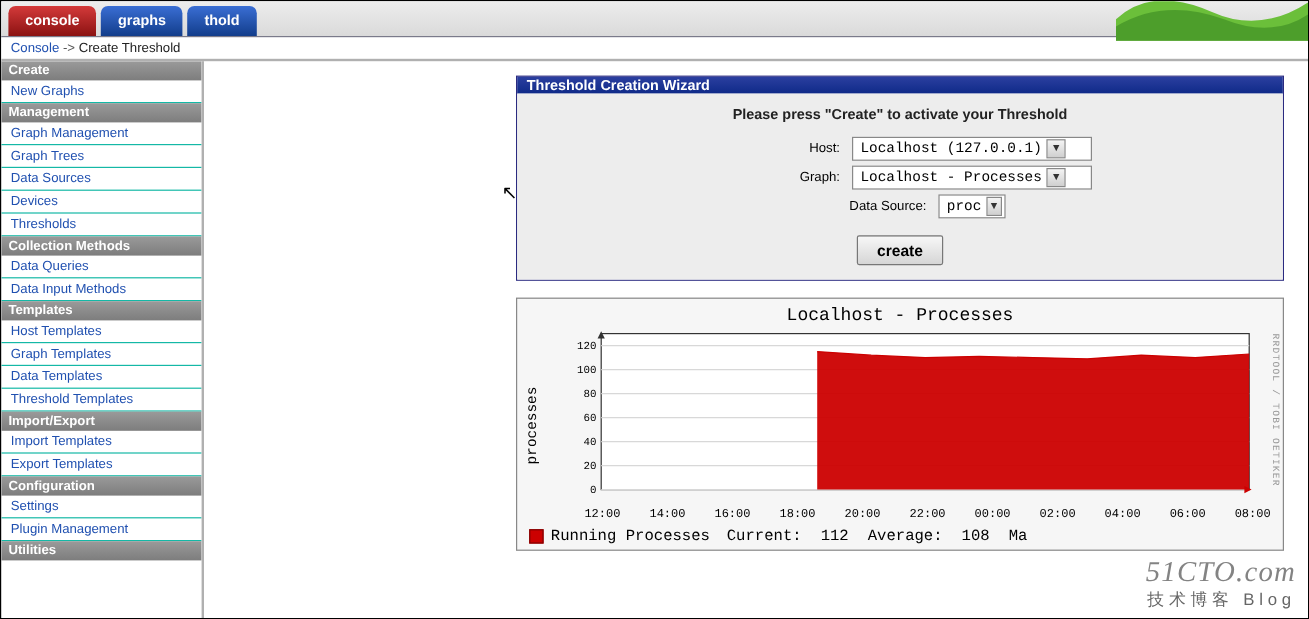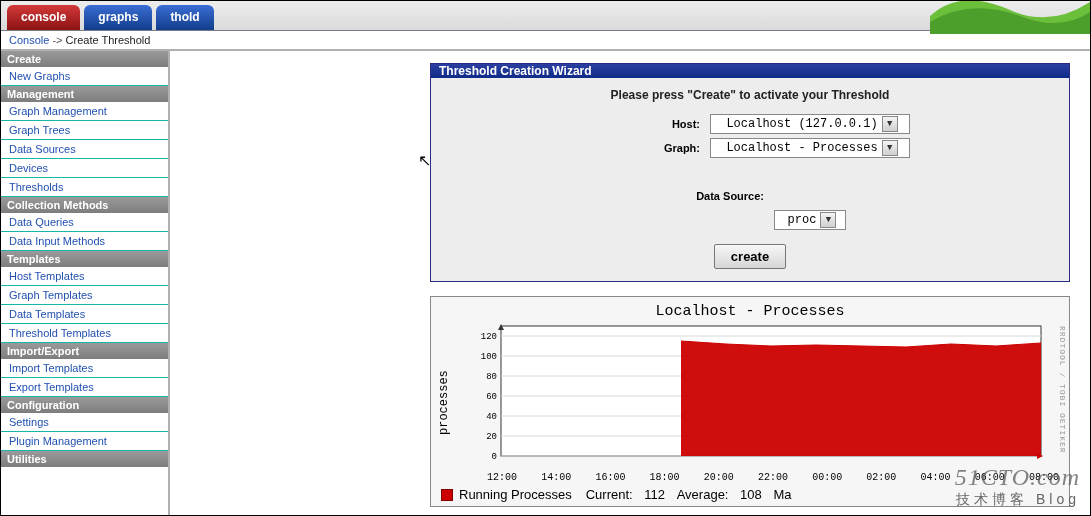--- a/index.html
+++ b/index.html
@@ -90,27 +90,26 @@
     padding: 0 8px;
     font-size: 12px;
   }
   .panel-body {
     background: #EDEDED;
     padding: 10px 12px 12px 12px;
     text-align: center;
   }
   .panel-body .prompt { font-weight: bold; font-size: 12px; color:#222; margin-bottom: 12px; }
   .form-row { display: flex; justify-content: center; align-items: center; margin: 4px 0; }
-  .form-row label { width: 110px; text-align: right; font-weight: bold; font-size: 11px; margin-right: 10px; }
+  .form-row label { width: 110px; text-align: right; font-weight: normal; font-size: 11px; margin-right: 10px; }
   .select {
     display: inline-flex; align-items: center;
     background: #fff; border: 1px solid #888; height: 20px;
     font-family: "Courier New", monospace; font-size: 12px;
     padding: 0 2px 0 6px;
-    justify-content: center;
   }
   .select .dd {
     width: 16px; height: 16px; margin-left: 4px;
     background: linear-gradient(#f4f4f4,#cfcfcf);
     border: 1px solid #888; display:flex; align-items:center; justify-content:center;
     font-size: 9px; color:#333;
   }
   .create-btn {
     margin-top: 10px;
     display: inline-block;
@@ -129,21 +128,21 @@
     border: 1px solid #888;
     background: #f6f6f6;
     padding: 6px 6px 4px 6px;
   }
   .chart-title { text-align: center; font-family: "Courier New", monospace; font-size: 15px; margin-bottom: 2px; }
   .chart-inner { display:flex; }
   .ylab { writing-mode: vertical-rl; transform: rotate(180deg); font-family: "Courier New", monospace; font-size: 12px; text-align:center; }
   .plot-wrap { flex:1; position: relative; }
   svg.plot { width: 100%; height: 150px; display:block; }
   .xticks { display:flex; justify-content:space-between; font-family:"Courier New",monospace; font-size:10px; padding: 0 4px 0 36px; }
-  .legend { font-family:Liberation Sans, sans-serif; font-size:13px; display:flex; align-items:center; gap:6px; padding-top:4px; padding-left: 4px;}
+  .legend { font-family:Liberation Mono, monospace; font-size:13px; display:flex; align-items:center; gap:6px; padding-top:4px; padding-left: 4px;}
   .lg-sq { width:12px; height:12px; background:#cc0000; border:1px solid #800000; }
   .legend .stats span { margin-left: 8px; }
   .rrd-side { position:absolute; right:-4px; top:4px; writing-mode: vertical-rl; font-size:8px; color:#999; font-family:"Courier New",monospace; letter-spacing:1px;}
   
   .cursor { position:absolute; left:248px; top:100px; font-size:16px; pointer-events:none; }
   
   .wm { position:absolute; right:10px; bottom:6px; font-family: Impact, fantasy; font-size:24px; color:rgba(90,90,90,0.75); letter-spacing:1px; pointer-events:none; font-style:italic;}
   .wm small { display:block; font-family: "Microsoft YaHei", sans-serif; font-size:14px; font-style:normal; letter-spacing:4px; color:#666; text-align:right;}
 </style>
 </head>
@@ -212,21 +211,21 @@
         </div>
         <div class="form-row">
           <label>Graph:</label>
           <div class="select" style="width:200px;">
             <span>Localhost - Processes</span>
             <span class="dd">▼</span>
           </div>
         </div>
         <div class="form-row">
           <label>Data Source:</label>
-          <div class="select" style="width:72px;margin-top:48px;">
+          <div class="select" style="width:56px;">
             <span>proc</span>
             <span class="dd">▼</span>
           </div>
         </div>
 
         <button class="create-btn">create</button>
       </div>
     </div>
 
     <div class="chart-box">

